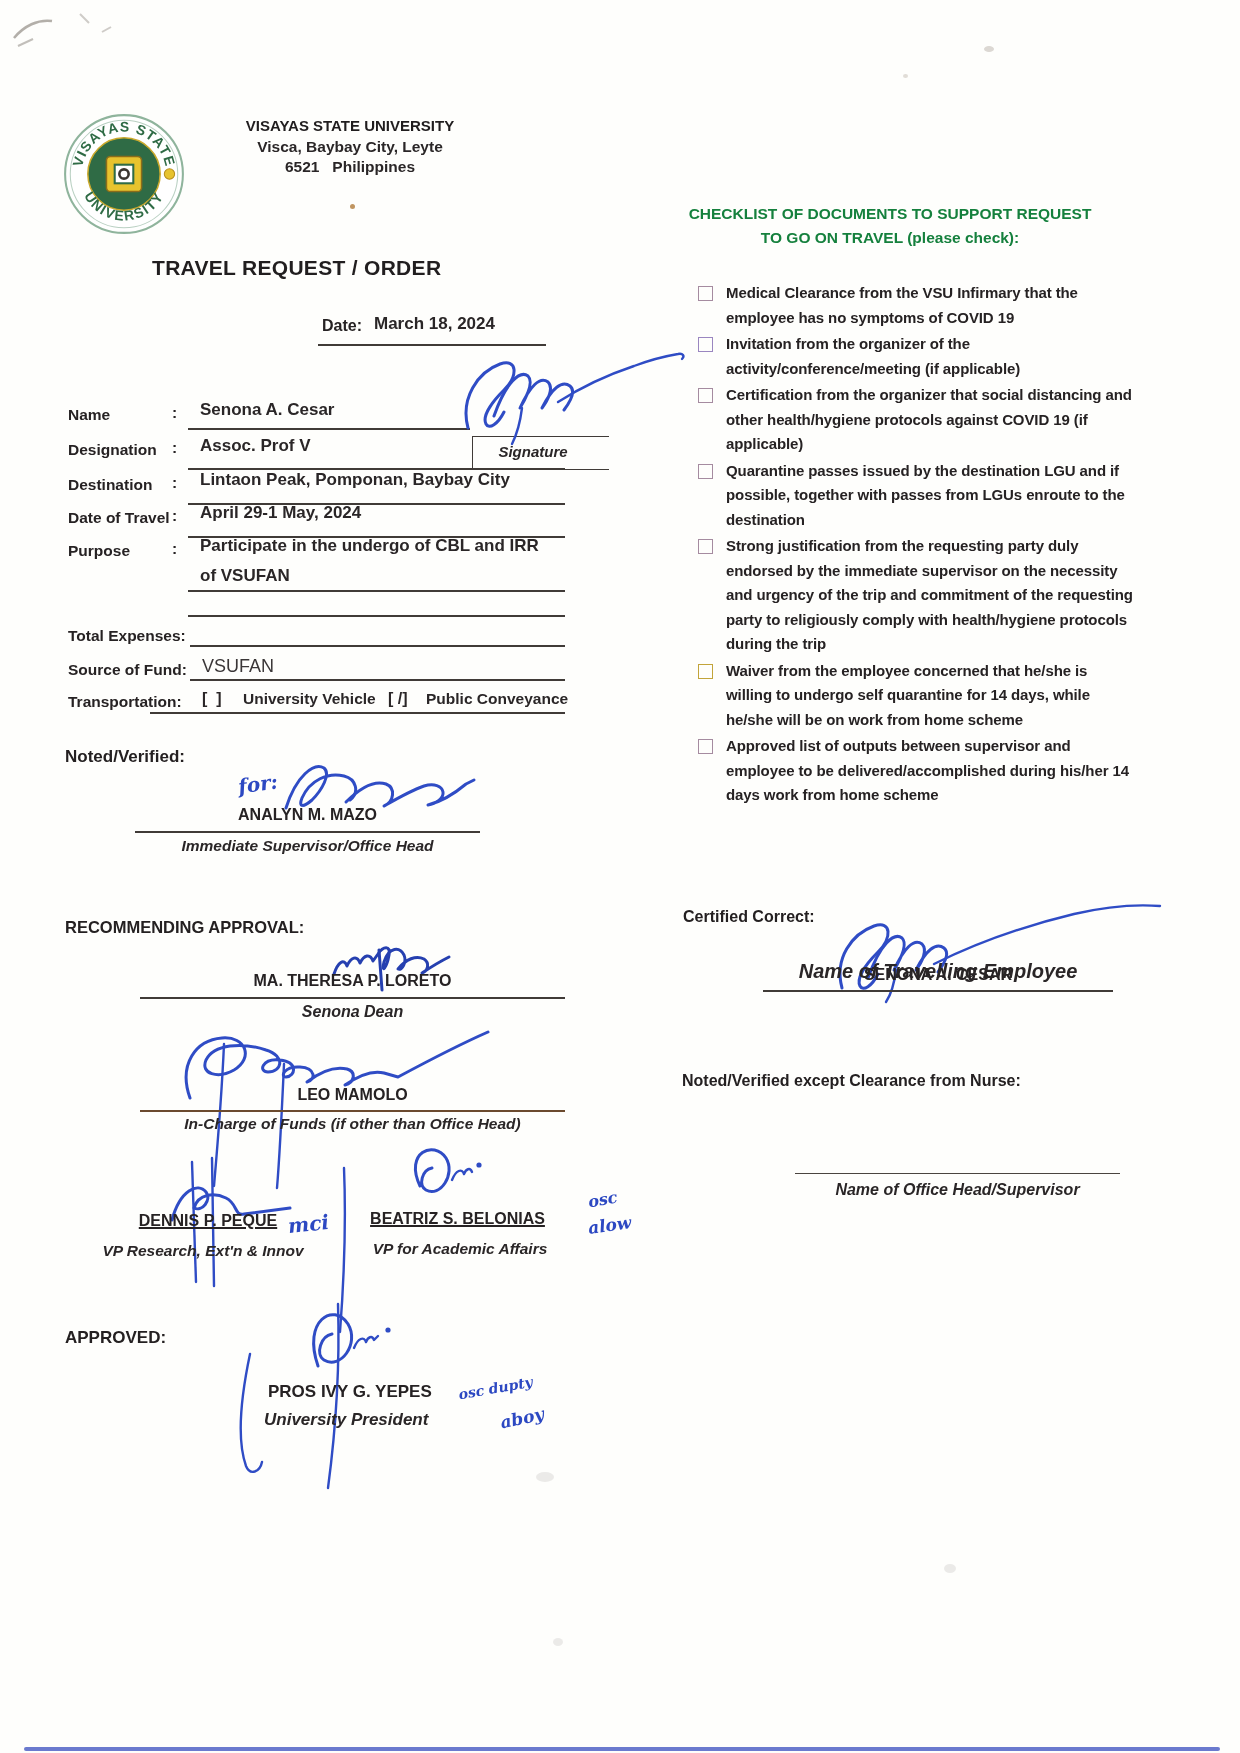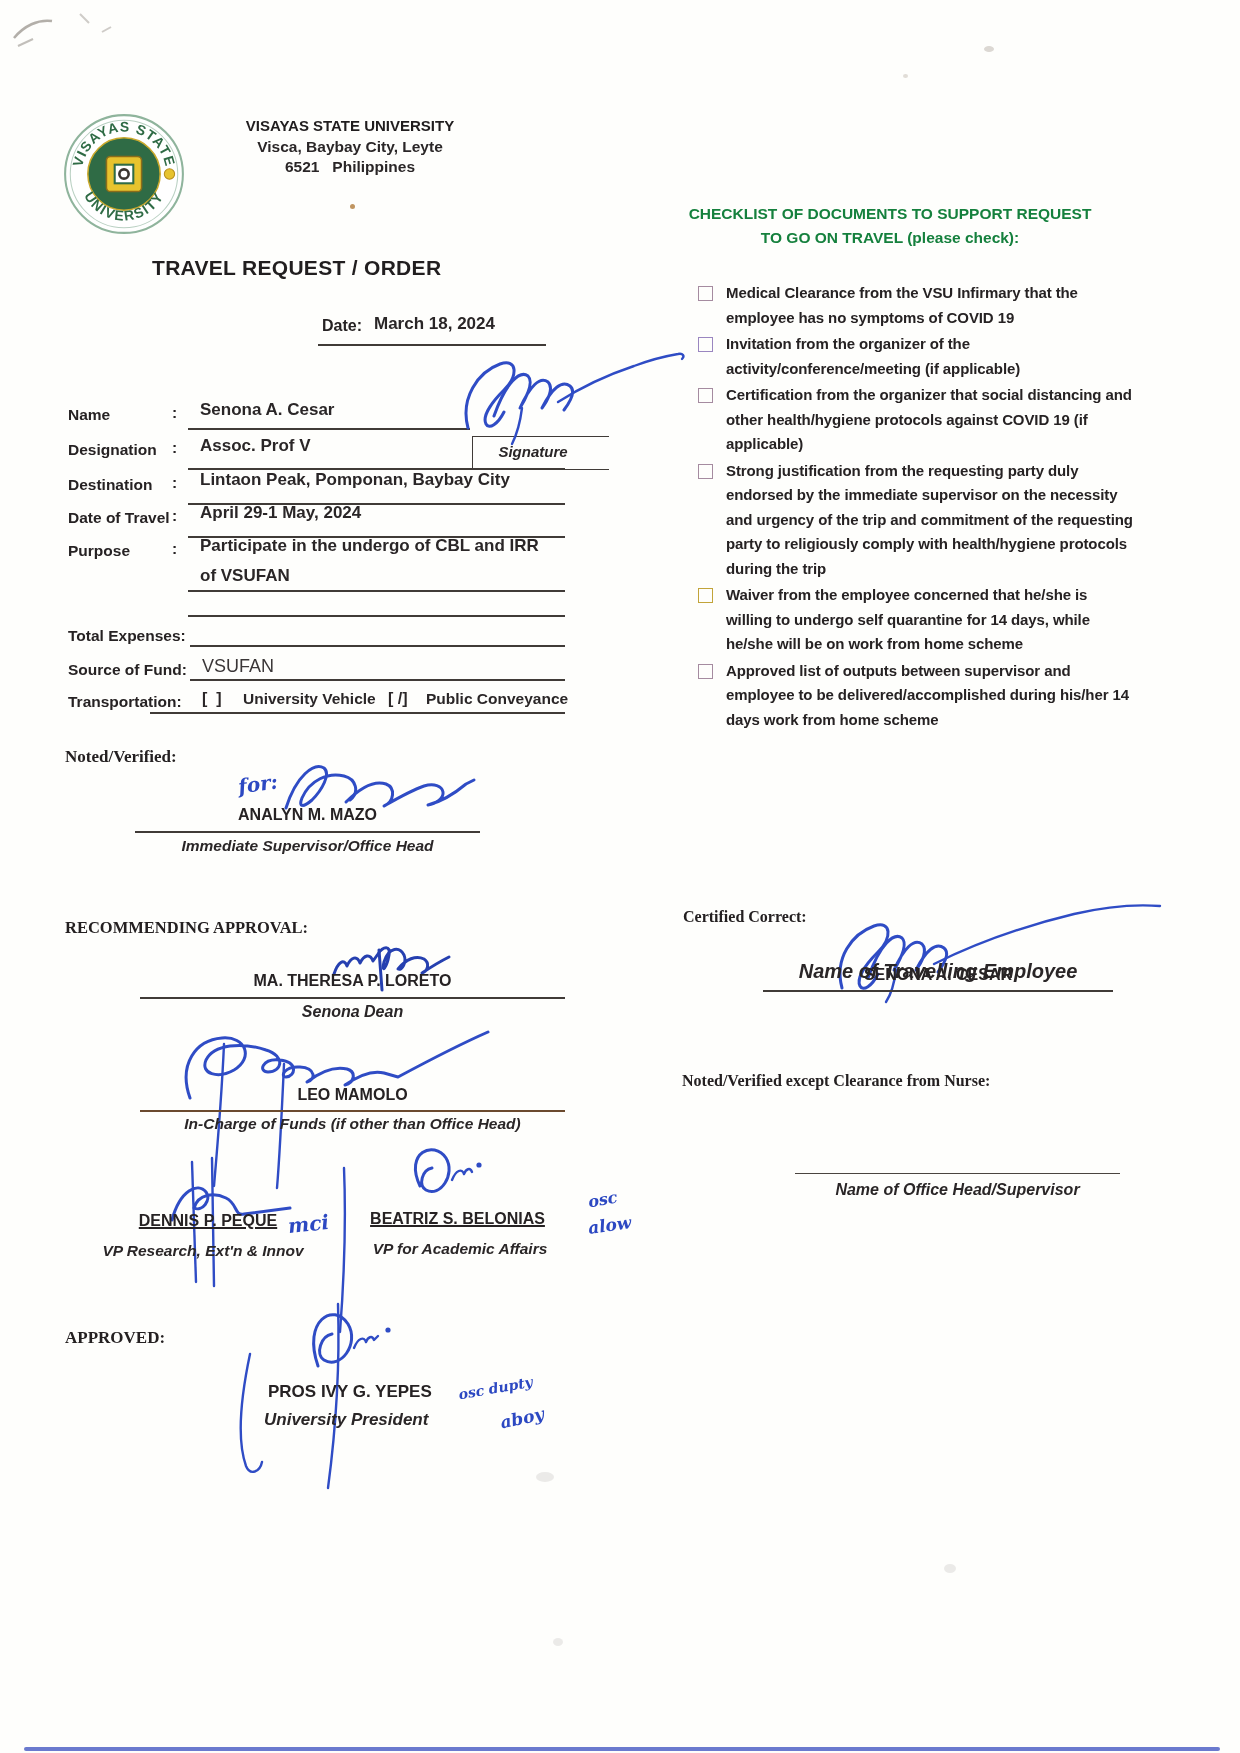--- a/index.html
+++ b/index.html
@@ -10,21 +10,21 @@
   }
   .abs{position:absolute;}
   .b{font-weight:bold;}
   .i{font-style:italic;}
   .pre{white-space:pre;}
   .ctr{text-align:center;}
   .line{position:absolute; border-bottom:2px solid #403b37; height:0;}
   .thinline{position:absolute; border-bottom:1.6px solid #4a443f; height:0;}
   .lbl{position:absolute; font-weight:bold; font-size:15.5px; color:#262223;}
   .val{position:absolute; font-weight:bold; font-size:17px; color:#2a2627;}
-  .heading{position:absolute; font-weight:bold; font-size:17px; color:#242021;font-family:Liberation Serif, serif;}
+  .heading{position:absolute; font-weight:bold; font-size:17px; color:#242021;}
   .sigend-name{position:absolute; font-weight:bold; font-size:16px; color:#262223; text-align:center;}
   .sigend-role{position:absolute; font-weight:bold; font-style:italic; font-size:15.5px; color:#2a2627; text-align:center;}
   .sig{position:absolute;}
   .sig path{fill:none; stroke:#2f4cc5; stroke-width:3; stroke-linecap:round; stroke-linejoin:round;}
   .sig .thin{stroke-width:2.4;}
   .sig .dot{fill:#2f4cc5; stroke:none;}
   .hand{position:absolute; font-family:"DejaVu Serif", serif; font-style:italic; color:#2c48c2; font-weight:bold;}
   .chk-title{position:absolute; font-weight:bold; font-size:15.5px; line-height:24px; text-align:center; color:#15803d;}
   .chk-list{position:absolute; left:698px; top:281px; width:436px; list-style:none; margin:0; padding:0;}
   .chk-item{display:flex; gap:13px; margin-bottom:2px;}
@@ -211,20 +211,24 @@
     <li class="chk-item">
       <span class="cbx" style="border-color:#9a86c0;"></span>
       <span class="chk-text">Invitation from the organizer of the activity/conference/meeting (if applicable)</span>
     </li>
     <li class="chk-item">
       <span class="cbx"></span>
       <span class="chk-text">Certification from the organizer that social distancing and other health/hygiene protocols against COVID 19 (if applicable)</span>
     </li>
     <li class="chk-item">
       <span class="cbx"></span>
+      <span class="chk-text">Quarantine passes issued by the destination LGU and if possible, together with passes from LGUs enroute to the destination</span>
+    </li>
+    <li class="chk-item">
+      <span class="cbx"></span>
       <span class="chk-text">Strong justification from the requesting party duly endorsed by the immediate supervisor on the necessity and urgency of the trip and commitment of the requesting party to religiously comply with health/hygiene protocols during the trip</span>
     </li>
     <li class="chk-item">
       <span class="cbx" style="border-color:#c2a43a;"></span>
       <span class="chk-text">Waiver from the employee concerned that he/she is willing to undergo self quarantine for 14 days, while he/she will be on work from home scheme</span>
     </li>
     <li class="chk-item">
       <span class="cbx"></span>
       <span class="chk-text">Approved list of outputs between supervisor and employee to be delivered/accomplished during his/her 14 days work from home scheme</span>
     </li>

